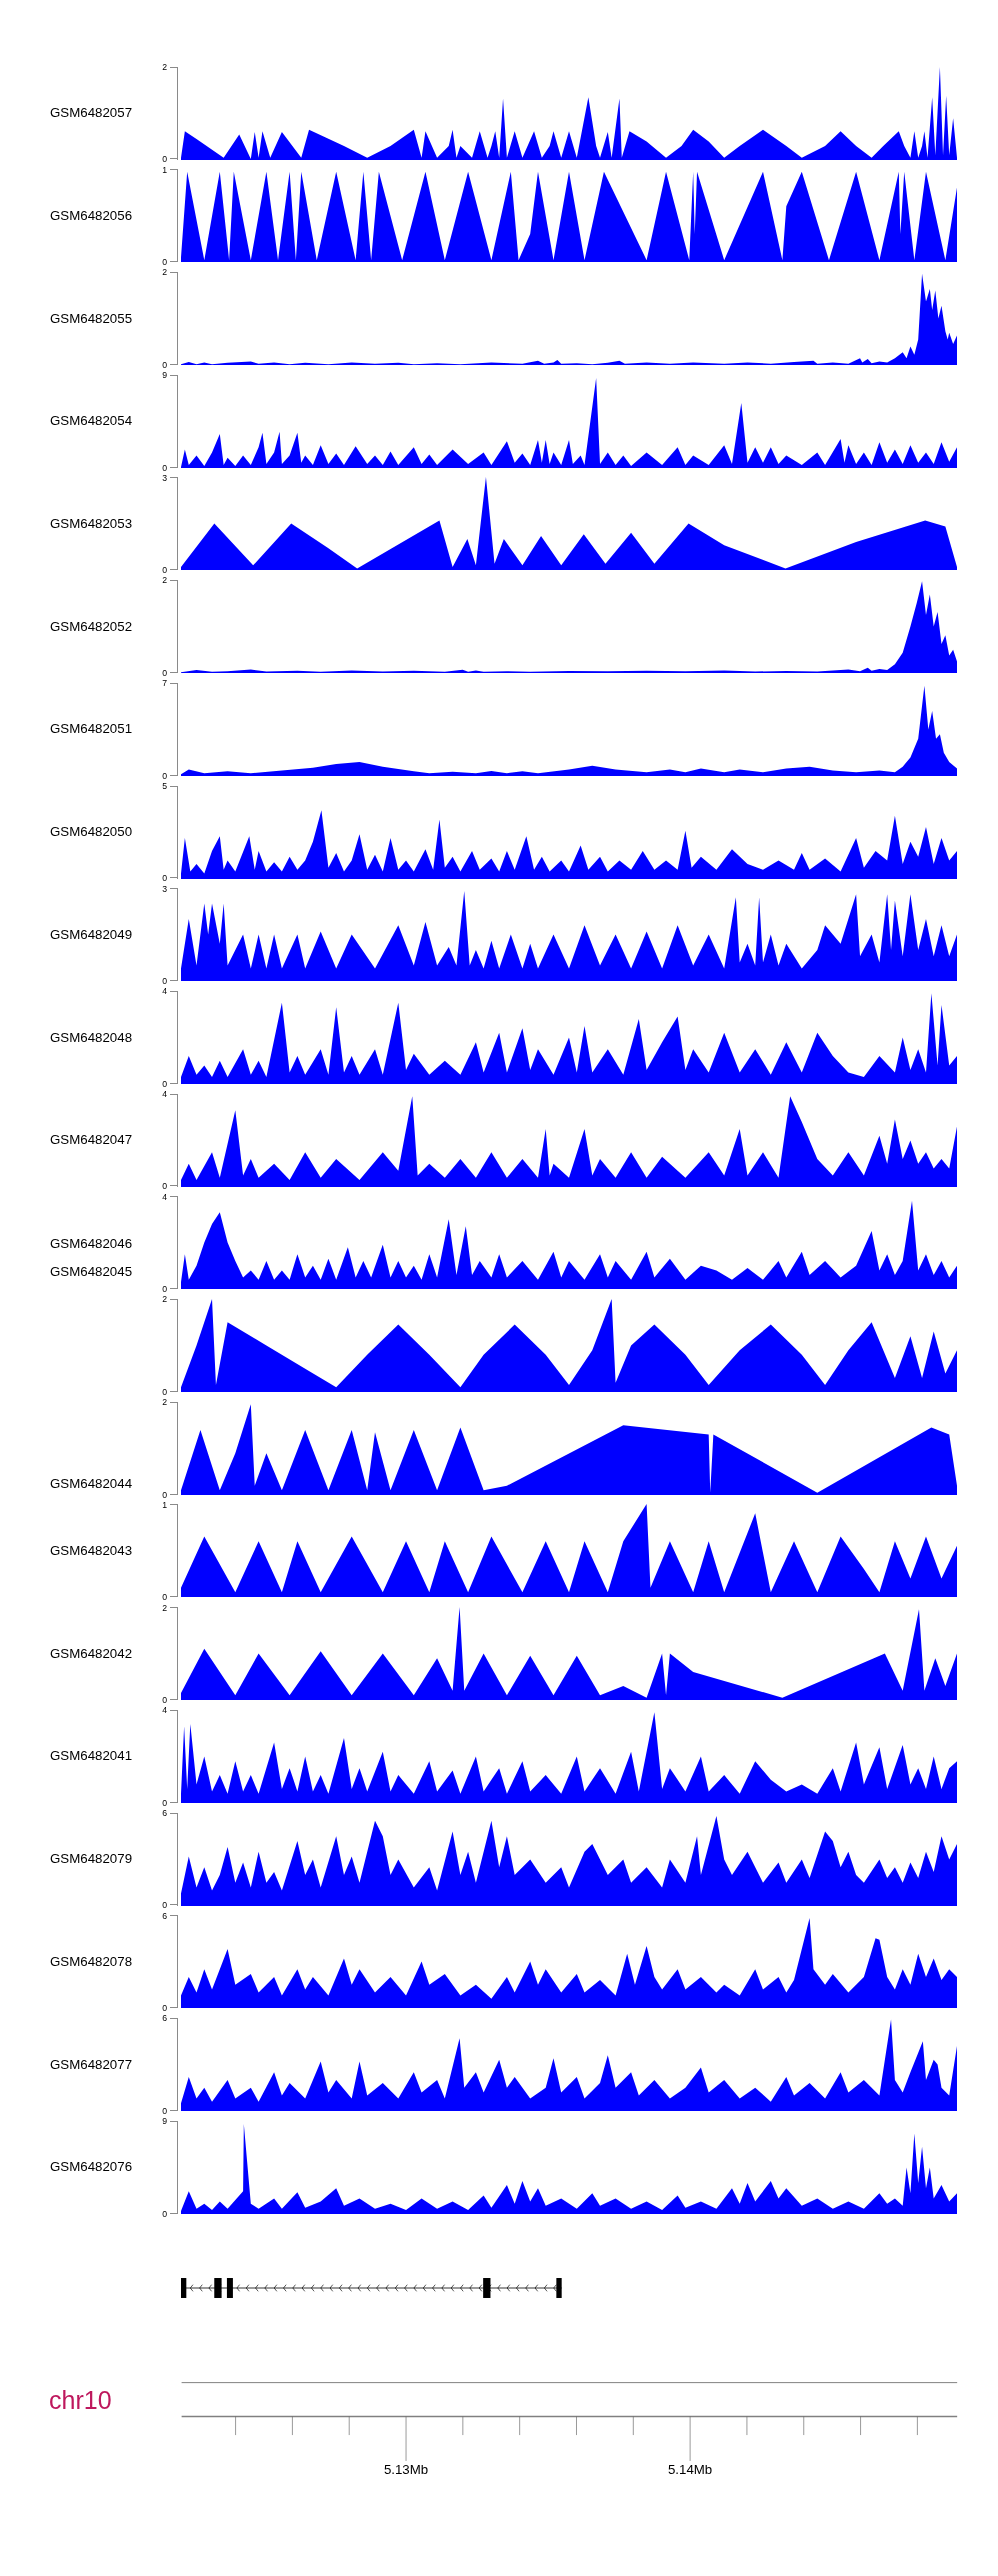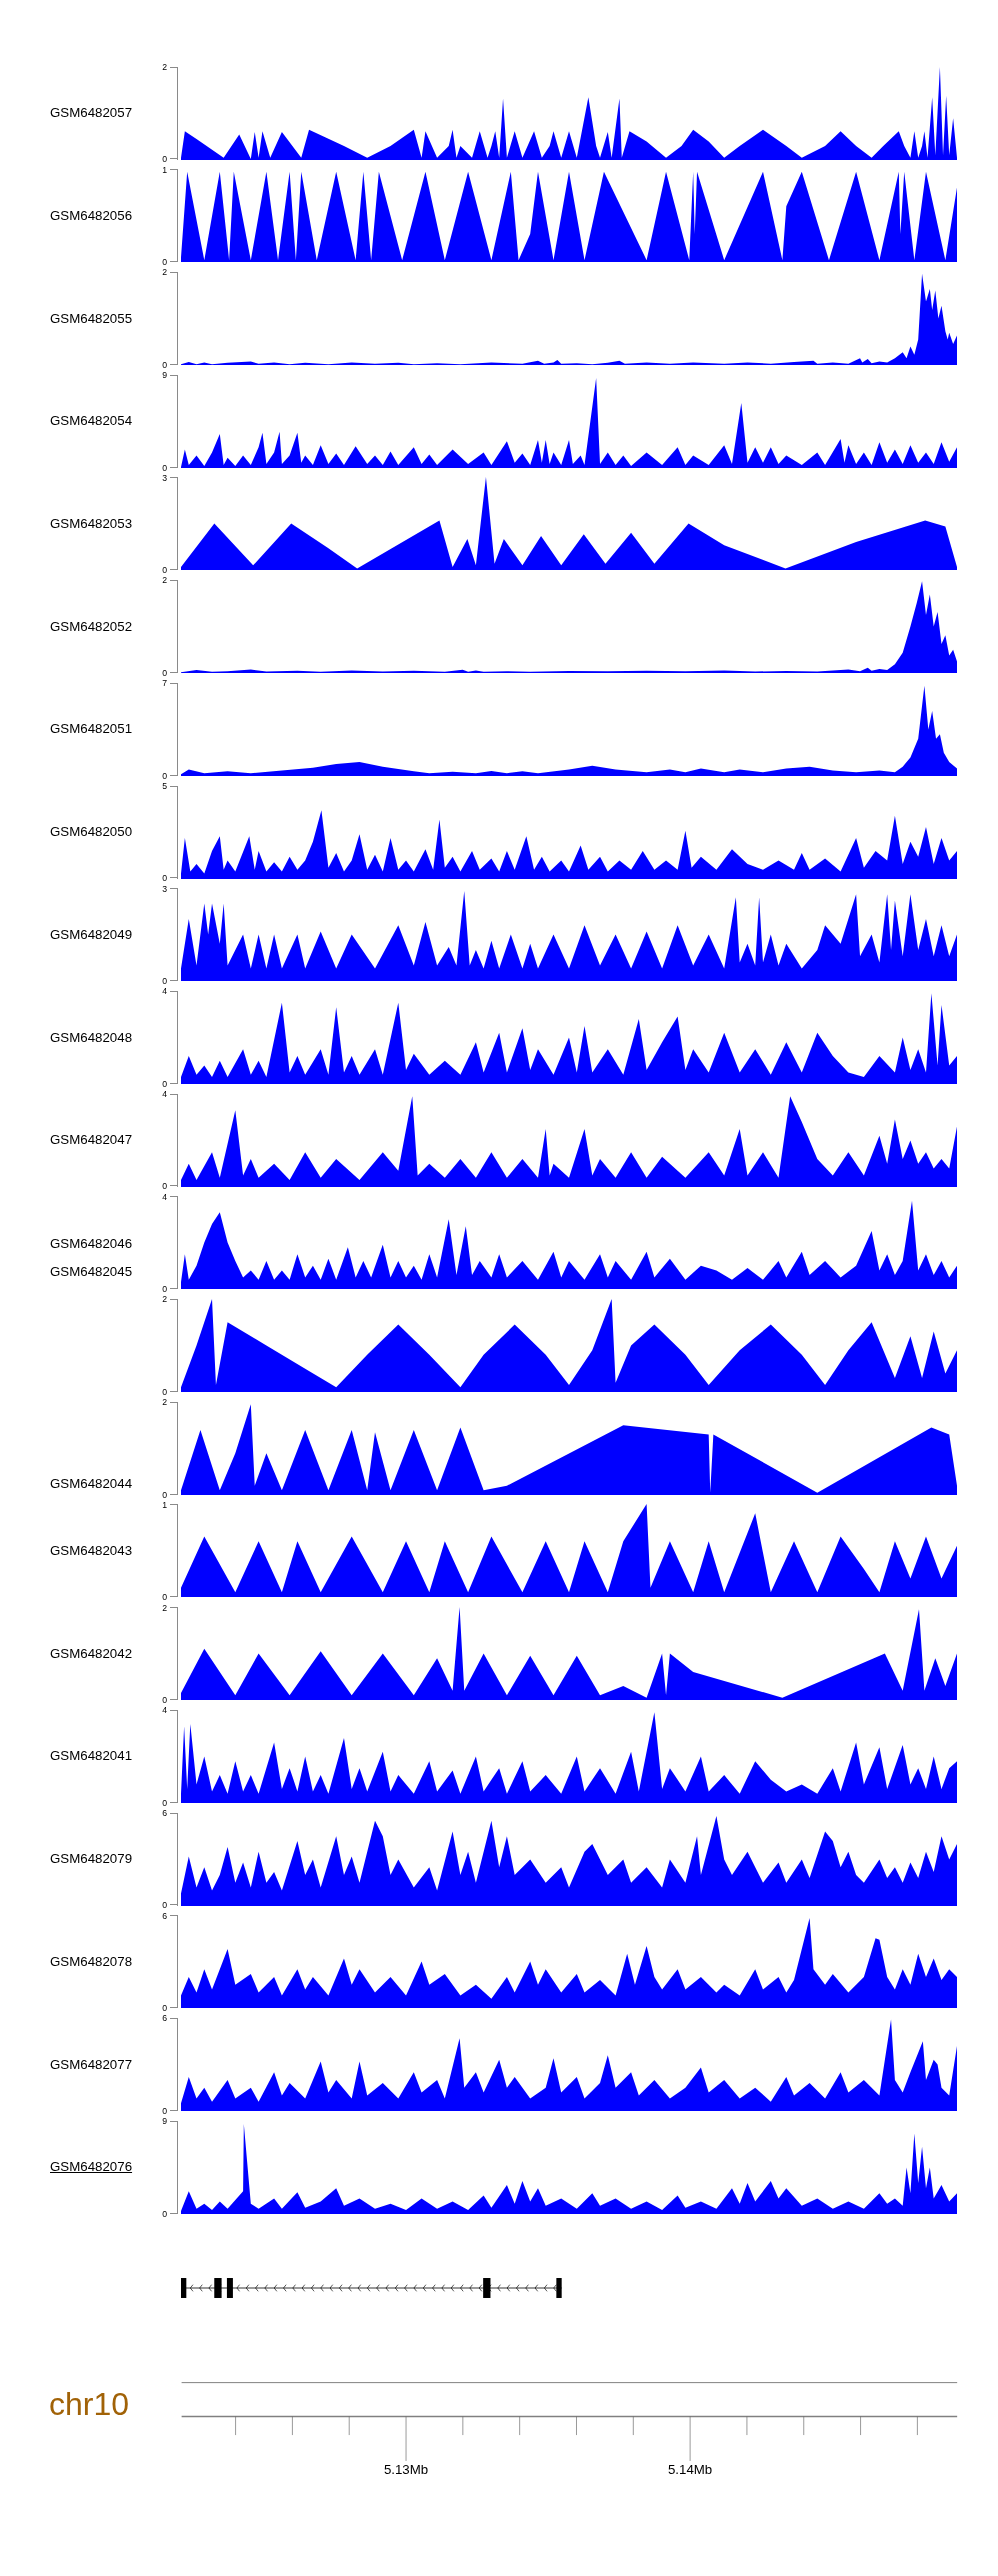--- a/index.html
+++ b/index.html
@@ -4,21 +4,21 @@
 <style>
   html,body{margin:0;padding:0;background:#ffffff;}
   #figure{position:relative;width:998px;height:2576px;background:#ffffff;
           font-family:"Liberation Sans", sans-serif;color:#000;overflow:hidden;}
   .track-label{position:absolute;left:50px;width:113px;font-size:13.3px;color:#000;
                white-space:nowrap;}
   .ytick{position:absolute;left:118px;width:49px;text-align:right;font-size:8.7px;color:#000;}
   .bracket-v{position:absolute;width:1.3px;background:#8a8a8a;}
   .bracket-t{position:absolute;height:1.3px;background:#8a8a8a;}
   .area-svg{position:absolute;display:block;}
-  .chrom-label{position:absolute;left:49px;top:2386px;font-size:32px;color:#a16207;}
+  .chrom-label{position:absolute;left:49px;top:2386px;font-size:25px;color:#be185d;}
   svg text{font-family:"Liberation Sans", sans-serif;}
 </style>
 </head>
 <body>
 
 <div id="figure">
   <div id="tracks">
       <div>
         <div class="track-label" style="top: 105px;">GSM6482057</div>
         <div class="ytick" style="top: 62px;">2</div>
@@ -233,21 +233,21 @@
         <div class="ytick" style="top: 2013px;">6</div>
         <div class="ytick" style="top: 2106px;">0</div>
         <div class="bracket-v" style="left: 177px; top: 2018px; height: 93px;"></div>
         <div class="bracket-t" style="left: 170px; top: 2018px; width: 8px;"></div>
         <div class="bracket-t" style="left: 170px; top: 2110px; width: 8px;"></div>
         <svg class="area-svg" width="776" height="93" viewBox="0 0 1166 140" preserveAspectRatio="none" style="left: 181px; top: 2018px;">
           <polygon points="0.0,140 0.0,128.3 11.7,88.7 23.3,121.3 35.0,105.0 46.6,126.0 70.0,93.3 81.6,121.3 104.9,105.0 116.6,126.0 139.9,81.7 151.6,116.7 163.2,98.0 186.6,121.3 209.9,65.3 221.5,112.0 233.2,93.3 256.5,121.3 268.2,65.3 279.8,116.7 303.2,98.0 326.5,121.3 349.8,81.7 361.5,112.0 384.8,93.3 396.4,121.3 418.6,30.3 425.6,105.0 443.1,81.7 454.7,112.0 478.1,63.0 489.7,105.0 501.4,88.7 524.7,121.3 548.0,105.0 559.7,60.7 571.3,112.0 594.7,88.7 606.3,121.3 629.6,98.0 641.3,56.0 653.0,105.0 676.3,81.7 687.9,116.7 711.3,93.3 734.6,121.3 757.9,105.0 781.2,74.7 792.9,112.0 816.2,93.3 839.5,121.3 862.8,105.0 886.2,126.0 909.5,88.7 921.1,116.7 944.5,98.0 967.8,121.3 991.1,81.7 1002.8,112.0 1026.1,93.3 1049.4,116.7 1066.9,2.3 1072.7,93.3 1084.4,112.0 1096.0,81.7 1114.7,35.0 1119.4,93.3 1131.0,63.0 1136.8,70.0 1142.7,105.0 1154.3,116.7 1166.0,42.0 1166.0,140" fill="#0000FF"></polygon>
         </svg>
       </div>
       <div>
-        <div class="track-label" style="top: 2159px; text-decoration: underline;">GSM6482076</div>
+        <div class="track-label" style="top: 2159px;">GSM6482076</div>
         <div class="ytick" style="top: 2116px;">9</div>
         <div class="ytick" style="top: 2209px;">0</div>
         <div class="bracket-v" style="left: 177px; top: 2121px; height: 93px;"></div>
         <div class="bracket-t" style="left: 170px; top: 2121px; width: 8px;"></div>
         <div class="bracket-t" style="left: 170px; top: 2213px; width: 8px;"></div>
         <svg class="area-svg" width="776" height="93" viewBox="0 0 1166 140" preserveAspectRatio="none" style="left: 181px; top: 2121px;">
           <polygon points="0.0,140 0.0,135.3 11.7,105.8 23.3,132.2 35.0,124.4 46.6,133.8 58.3,121.3 70.0,132.2 93.3,105.8 94.4,4.7 104.9,124.4 116.6,132.2 139.9,116.7 151.6,132.2 174.9,107.3 186.6,130.7 209.9,121.3 233.2,101.1 244.9,127.6 268.2,116.7 291.5,132.2 314.8,124.4 338.1,133.8 361.5,116.7 384.8,132.2 408.1,121.3 431.4,133.8 454.7,112.0 466.4,130.7 489.7,96.4 501.4,124.4 513.0,90.2 524.7,121.3 536.4,101.1 548.0,127.6 571.3,116.7 594.7,132.2 618.0,108.9 629.6,127.6 653.0,116.7 676.3,132.2 699.6,121.3 722.9,133.8 746.2,112.0 757.9,130.7 781.2,121.3 804.5,132.2 827.9,101.1 839.5,124.4 851.2,93.3 862.8,121.3 886.2,90.2 897.8,116.7 909.5,101.1 932.8,127.6 956.1,116.7 979.4,132.2 1002.8,121.3 1026.1,132.2 1049.4,108.9 1061.1,124.4 1072.7,116.7 1084.4,127.6 1090.2,70.0 1096.0,108.9 1101.9,18.7 1107.7,93.3 1113.5,38.9 1119.4,101.1 1125.2,70.0 1131.0,116.7 1142.7,96.4 1154.3,121.3 1166.0,108.9 1166.0,140" fill="#0000FF"></polygon>
         </svg>
       </div>
     </div>

